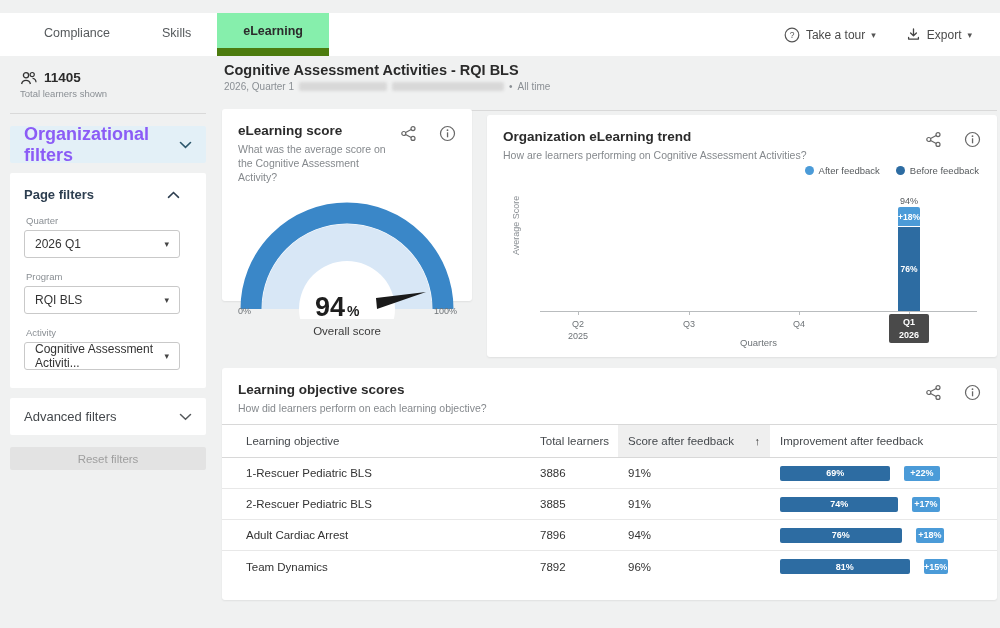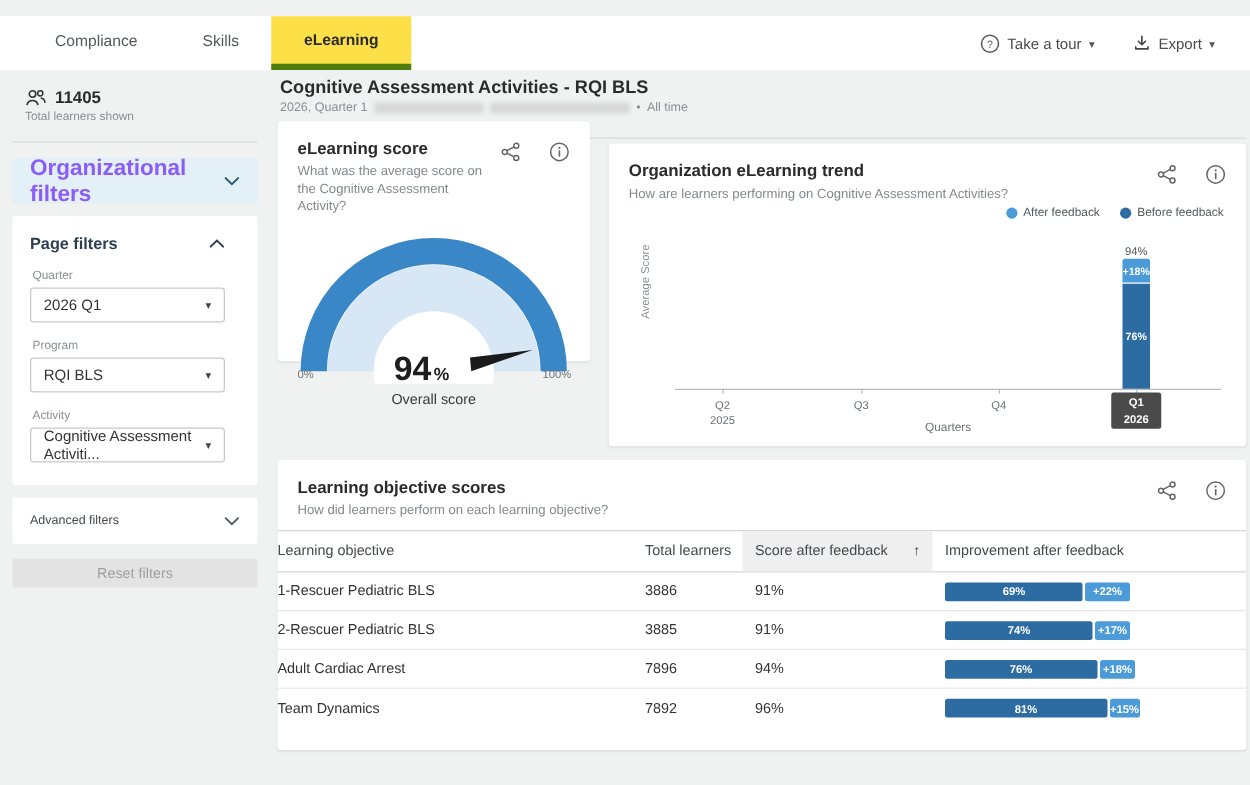--- a/index.html
+++ b/index.html
@@ -6,34 +6,34 @@
   html,body { width:1000px; height:628px; }
   body {
     font-family: "Liberation Sans", sans-serif;
     background:#f0f1f1; color:#333; overflow:hidden; position:relative;
   }
   
   .topstrip { position:absolute; top:0; left:0; width:1000px; height:13px; background:#f0f1f1; }
   .nav { position:absolute; top:13px; left:0; width:1000px; height:43px; background:#fff; display:flex; align-items:stretch; }
   .tabs { display:flex; padding-left:18px; }
   .tab { padding:0 26px; display:flex; align-items:center; font-size:12.5px; color:#55595c; cursor:pointer; border-bottom:3px solid transparent; }
-  .tab.active { background:#fde047; color:#2b2b2b; font-weight:bold; border-bottom:5px solid #4d7c0f; }
+  .tab.active { background:#86efac; color:#2b2b2b; font-weight:bold; border-bottom:8px solid #4d7c0f; }
   .nav-right { margin-left:auto; display:flex; align-items:center; gap:30px; padding-right:28px; font-size:12px; color:#4a4a4a; }
   .nav-btn { display:flex; align-items:center; gap:6px; cursor:pointer; }
   .caret { font-size:9px; color:#555; }
   
   .sidebar { position:absolute; top:56px; left:0; width:216px; bottom:0; padding:14px 10px 0 10px; }
   .learners { padding-left:10px; }
   .learners-row { display:flex; align-items:center; gap:7px; }
   .learners-count { font-size:13.5px; font-weight:bold; color:#2b2b2b; }
   .learners-caption { font-size:9.5px; color:#8a8f94; margin-top:3px; }
   .side-divider { border:none; border-top:1px solid #d9d9d9; margin:14px 0 12px 0; }
   .panel { border-radius:2px; height:37px; display:flex; align-items:center; justify-content:space-between; padding:0 14px; cursor:pointer; }
   .panel-org { background:#e3f0f7; color:#8b5cf6; font-size:18px; font-weight:bold; margin-bottom:10px; }
-  .panel-adv { background:#fff; color:#44484c; font-size:10px; margin-top:10px; }
+  .panel-adv { background:#fff; color:#44484c; font-size:13px; margin-top:10px; }
   .pagefilters { background:#fff; border-radius:2px; padding:14px 26px 18px 14px; }
   .pf-head { display:flex; align-items:center; justify-content:space-between; cursor:pointer; }
   .pf-title { font-size:13px; font-weight:bold; color:#2d3e50; }
   .field-label { font-size:9.5px; color:#8a8f94; margin:13px 0 4px 2px; }
   .select { border:1px solid #c9c9c9; background:#fff; border-radius:3px; height:28px; display:flex; align-items:center; justify-content:space-between; padding:0 10px; font-size:12px; color:#333; cursor:pointer; }
   .select .caret { color:#444; }
   .reset-btn { margin-top:12px; width:100%; height:23px; background:#e3e3e3; border:none; border-radius:2px; color:#9e9e9e; font-size:11.5px; font-family:inherit; cursor:default; }
   
   .page-header { position:absolute; top:62px; left:224px; width:773px; }
   .page-title { font-size:14.5px; font-weight:bold; color:#2b2b2b; }
@@ -41,21 +41,21 @@
   .redacted { display:inline-block; height:9px; background:#d8d8d8; border-radius:2px; filter:blur(1.5px); }
   .hdr-divider { position:absolute; top:48px; left:0; width:773px; border:none; border-top:1px solid #d9d9d9; }
   
   .card { position:absolute; background:#fff; border-radius:3px; box-shadow:0 1px 2px rgba(0,0,0,.07); }
   .card-head { display:flex; align-items:flex-start; padding:14px 16px 0 16px; }
   .card-title { font-size:13.5px; font-weight:bold; color:#2b2b2b; }
   .card-sub { font-size:10.5px; color:#85898d; margin-top:4px; line-height:1.35; }
   .card-icons { margin-left:auto; display:flex; gap:22px; padding-top:2px; }
   .icon-btn { cursor:pointer; }
   
-  #score-card { top:97px; left:222px; width:250px; height:192px; }
+  #score-card { top:109px; left:222px; width:250px; height:192px; }
   .gauge-wrap { position:absolute; left:14px; top:88px; width:222px; text-align:center; }
   .gauge-caption { font-size:11.5px; color:#3a3a3a; margin-top:2px; }
   
   #trend-card { top:115px; left:487px; width:510px; height:242px; }
   .legend { position:absolute; top:50px; right:18px; display:flex; gap:16px; font-size:9.5px; color:#55595c; align-items:center; }
   .legend-item { display:flex; align-items:center; gap:5px; }
   .dot { width:9px; height:9px; border-radius:50%; }
   .dot-after { background:#4b9bd8; }
   .dot-before { background:#2d6ca2; }
   .plot { position:absolute; left:0; top:0; width:510px; height:242px; }
@@ -66,29 +66,29 @@
   .tick-box { position:absolute; top:199px; width:40px; height:29px; background:#4a4a4a; border-radius:2px; color:#fff; font-size:9px; font-weight:bold; text-align:center; line-height:1.4; padding-top:2px; cursor:pointer; }
   .x-label { position:absolute; top:222px; left:53px; width:437px; text-align:center; font-size:9.5px; color:#6e7377; }
   .bar { position:absolute; left:411px; bottom:46px; width:22px; display:flex; flex-direction:column; }
   .bar-total { position:absolute; left:403px; width:38px; text-align:center; font-size:9px; color:#55595c; }
   .seg { width:22px; display:flex; align-items:center; justify-content:center; color:#fff; font-size:8.5px; font-weight:bold; }
   .seg-after { background:#4b9bd8; border-radius:2px 2px 0 0; }
   .seg-before { background:#2d6ca2; margin-top:1px; }
   
   #table-card { top:368px; left:222px; width:775px; height:232px; }
   .tbl { position:absolute; top:56px; left:0; width:775px; }
-  .tbl-row { display:grid; grid-template-columns:294px 88px 142px 1fr; align-items:center; }
+  .tbl-row { display:grid; grid-template-columns:294px 88px 142px 1fr; align-items:center; padding-left:24px; }
   .tbl-header { height:34px; border-top:1px solid #d8d8d8; border-bottom:1px solid #d8d8d8; font-size:11.5px; color:#44484c; }
   .th { height:100%; display:flex; align-items:center; cursor:pointer; }
   .th-sorted { background:#efefef; padding:0 10px; justify-content:space-between; margin-left:-10px; }
   .th-improve { padding-left:10px; }
   .sort-arrow { font-size:11px; color:#333; }
   .tbl-body .tbl-row { height:31px; border-bottom:1px solid #e8e8e8; font-size:11.5px; color:#333; }
   .tbl-body .tbl-row:last-child { border-bottom:none; }
-  .imp-bar { display:flex; align-items:center; gap:2px; padding-left:10px; }
+  .imp-bar { display:flex; align-items:center; gap:14px; padding-left:10px; }
   .imp-seg { height:15px; border-radius:2px; display:flex; align-items:center; justify-content:center; color:#fff; font-size:9px; font-weight:bold; }
   .imp-before { background:#2d6ca2; }
   .imp-after { background:#4b9bd8; }
   svg.ic { display:block; }
 </style>
 </head>
 <body>
 
 <div class="topstrip"></div>
 

